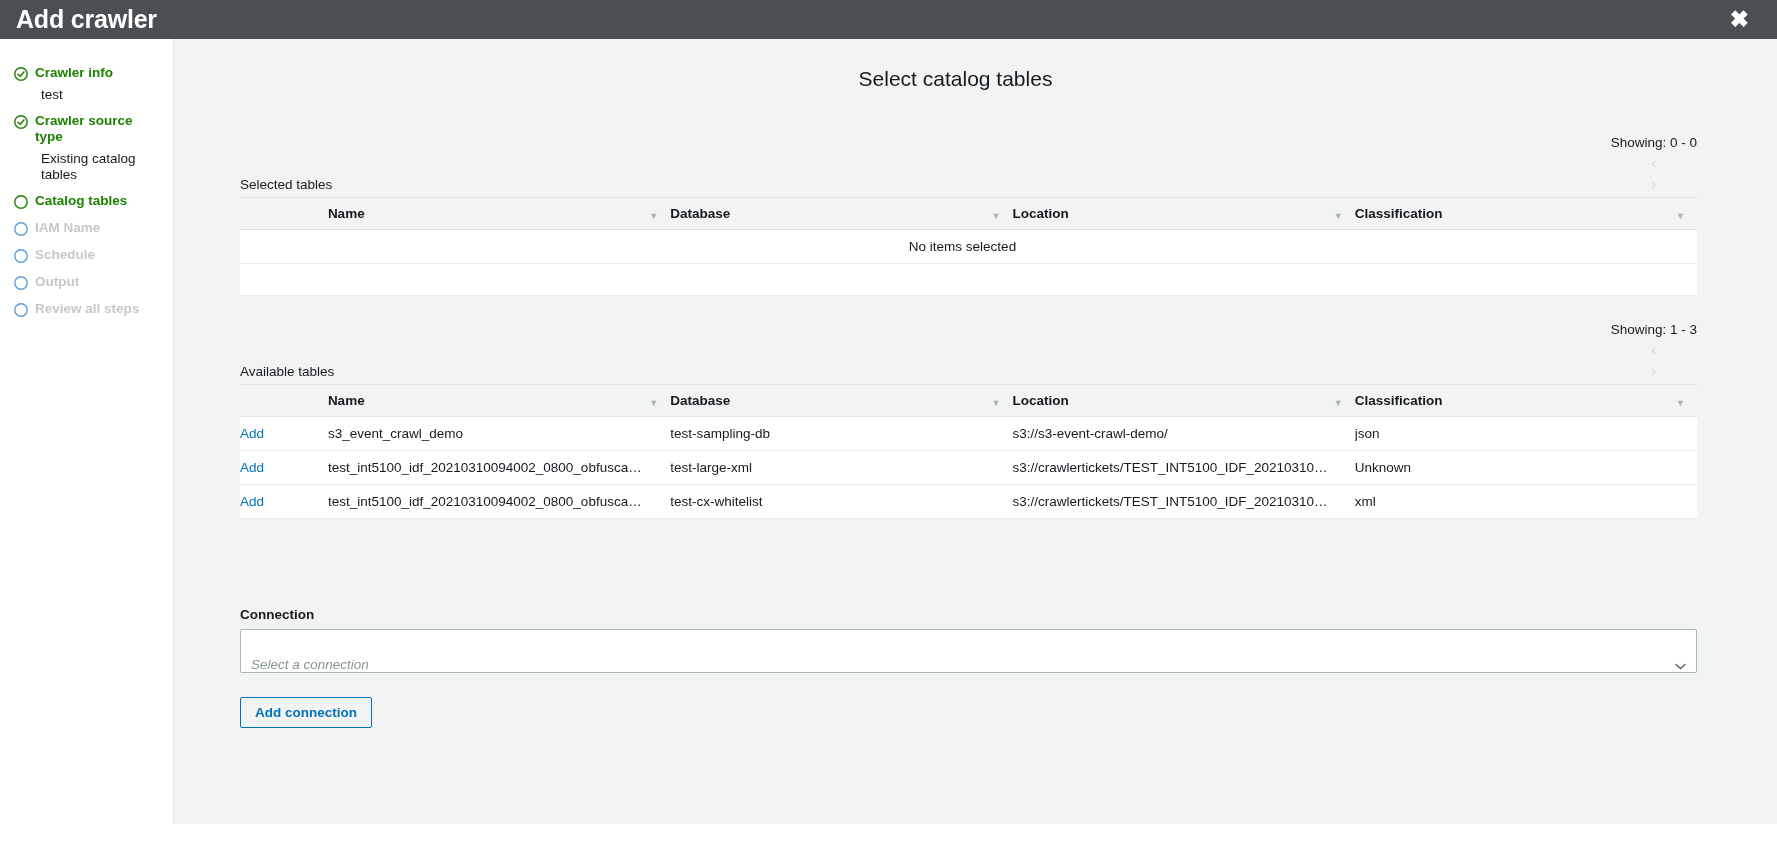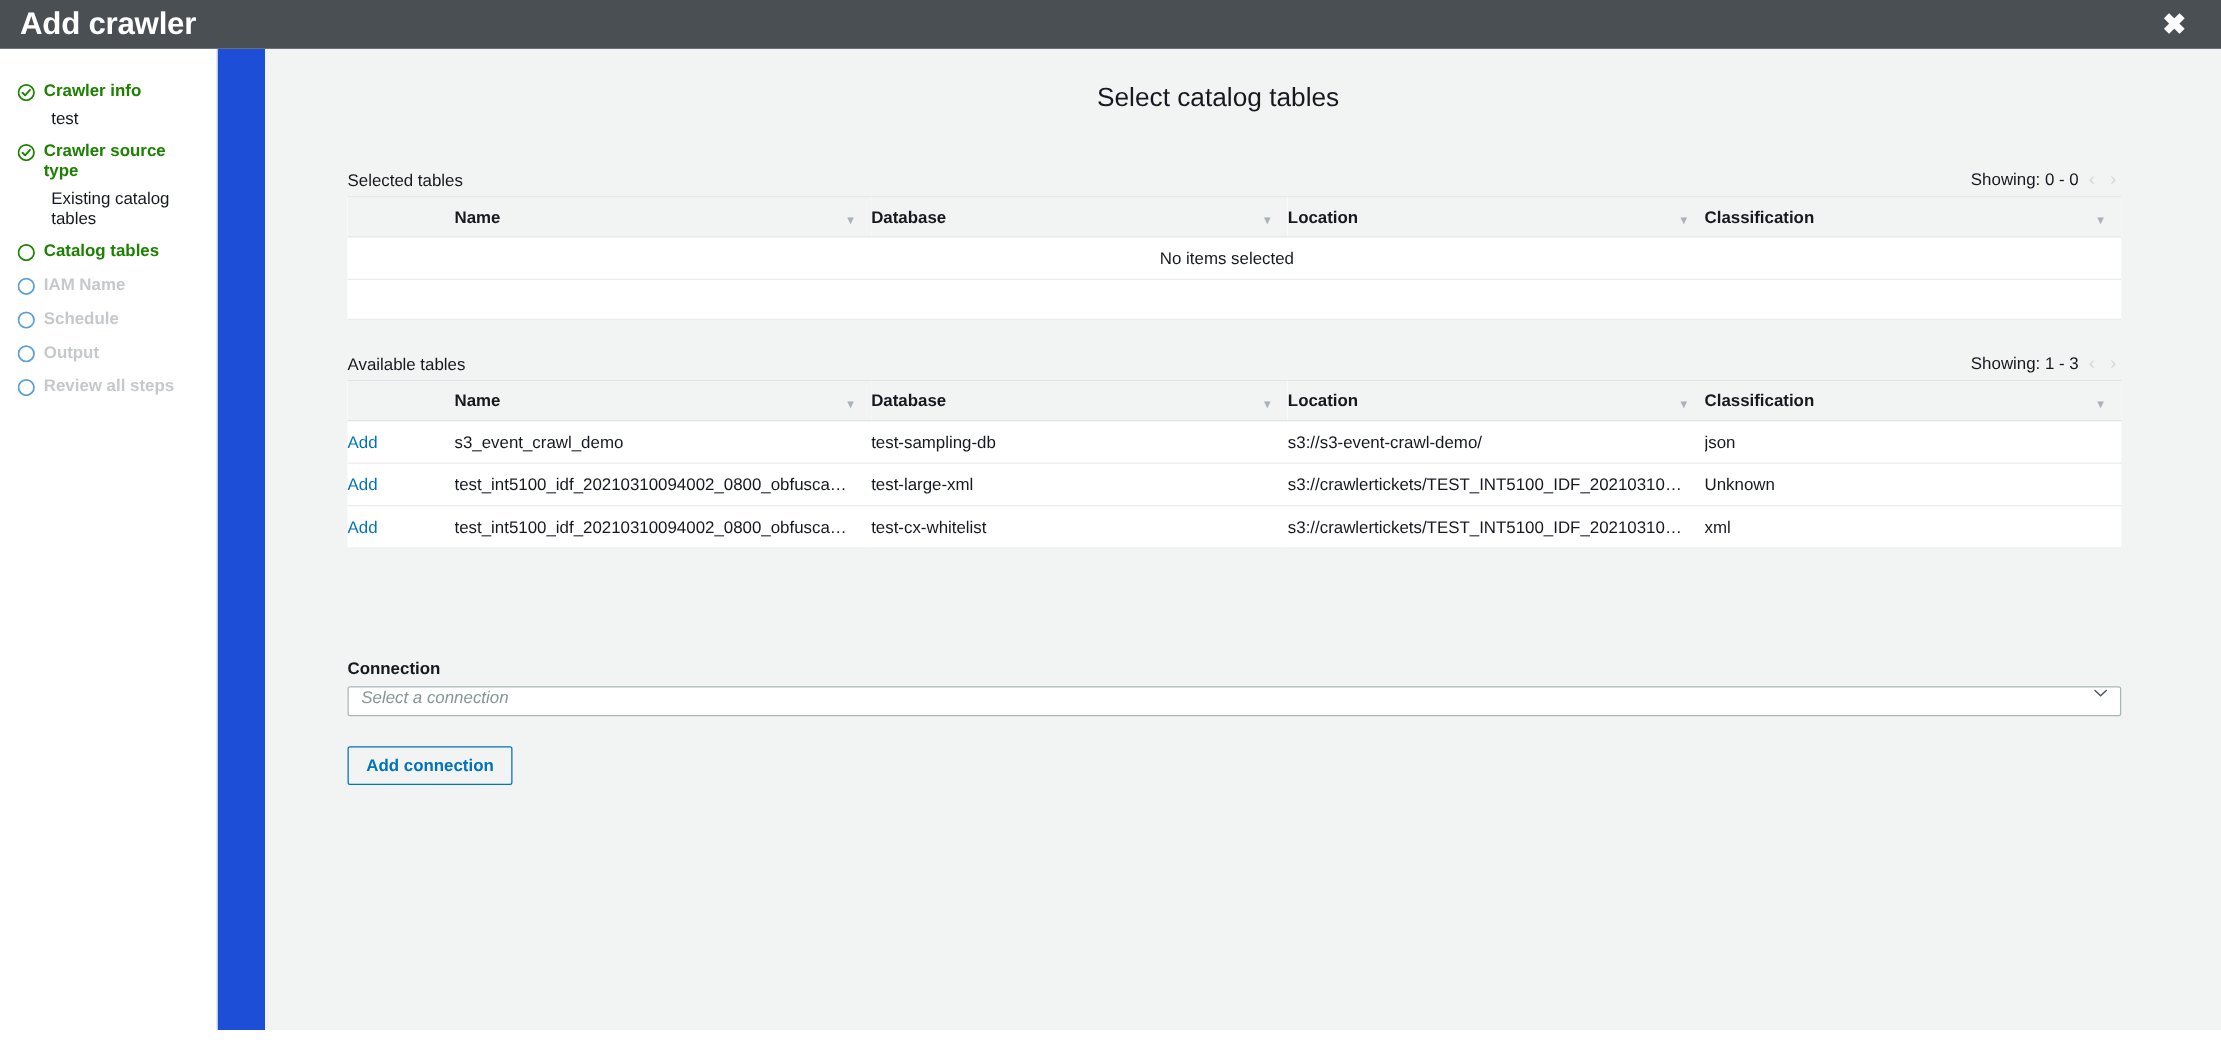--- a/index.html
+++ b/index.html
@@ -35,22 +35,21 @@
     font-weight: bold;
     cursor: pointer;
     padding: 4px 6px;
     user-select: none;
   }
 
   
   .shell {
     display: flex;
     height: 785px;
-    background: #1d4ed8;
-    gap: 38px;
+    background: #ec4899;
   }
 
   
   .sidebar {
     width: 174px;
     min-width: 174px;
     background: #ffffff;
     border-right: 1px solid #e4e6e7;
     padding-top: 22px;
   }
@@ -114,20 +113,21 @@
     font-size: 13.5px;
     font-weight: normal;
     color: #16191f;
   }
   .pager {
     display: flex;
     align-items: center;
     gap: 4px;
     font-size: 13.5px;
     color: #16191f;
+    flex-direction: column;
   }
   .pager-btn {
     color: #d5d8da;
     font-size: 15px;
     padding: 0 4px;
     cursor: default;
     user-select: none;
   }
 
   
@@ -199,26 +199,26 @@
 
   
   .conn-label {
     font-size: 13.5px;
     font-weight: bold;
     color: #16191f;
     margin-bottom: 7px;
   }
   .conn-select {
     width: 100%;
-    height: 24px;
+    height: 44px;
     background: #ffffff;
     border: 1px solid #aab7b8;
     border-radius: 2px;
     display: flex;
-    align-items: flex-start;
+    align-items: flex-end;
     justify-content: space-between;
     padding: 0 10px;
     cursor: pointer;
   }
   .conn-placeholder {
     font-size: 13.5px;
     color: #879596;
     font-style: italic;
   }
   .chev {

